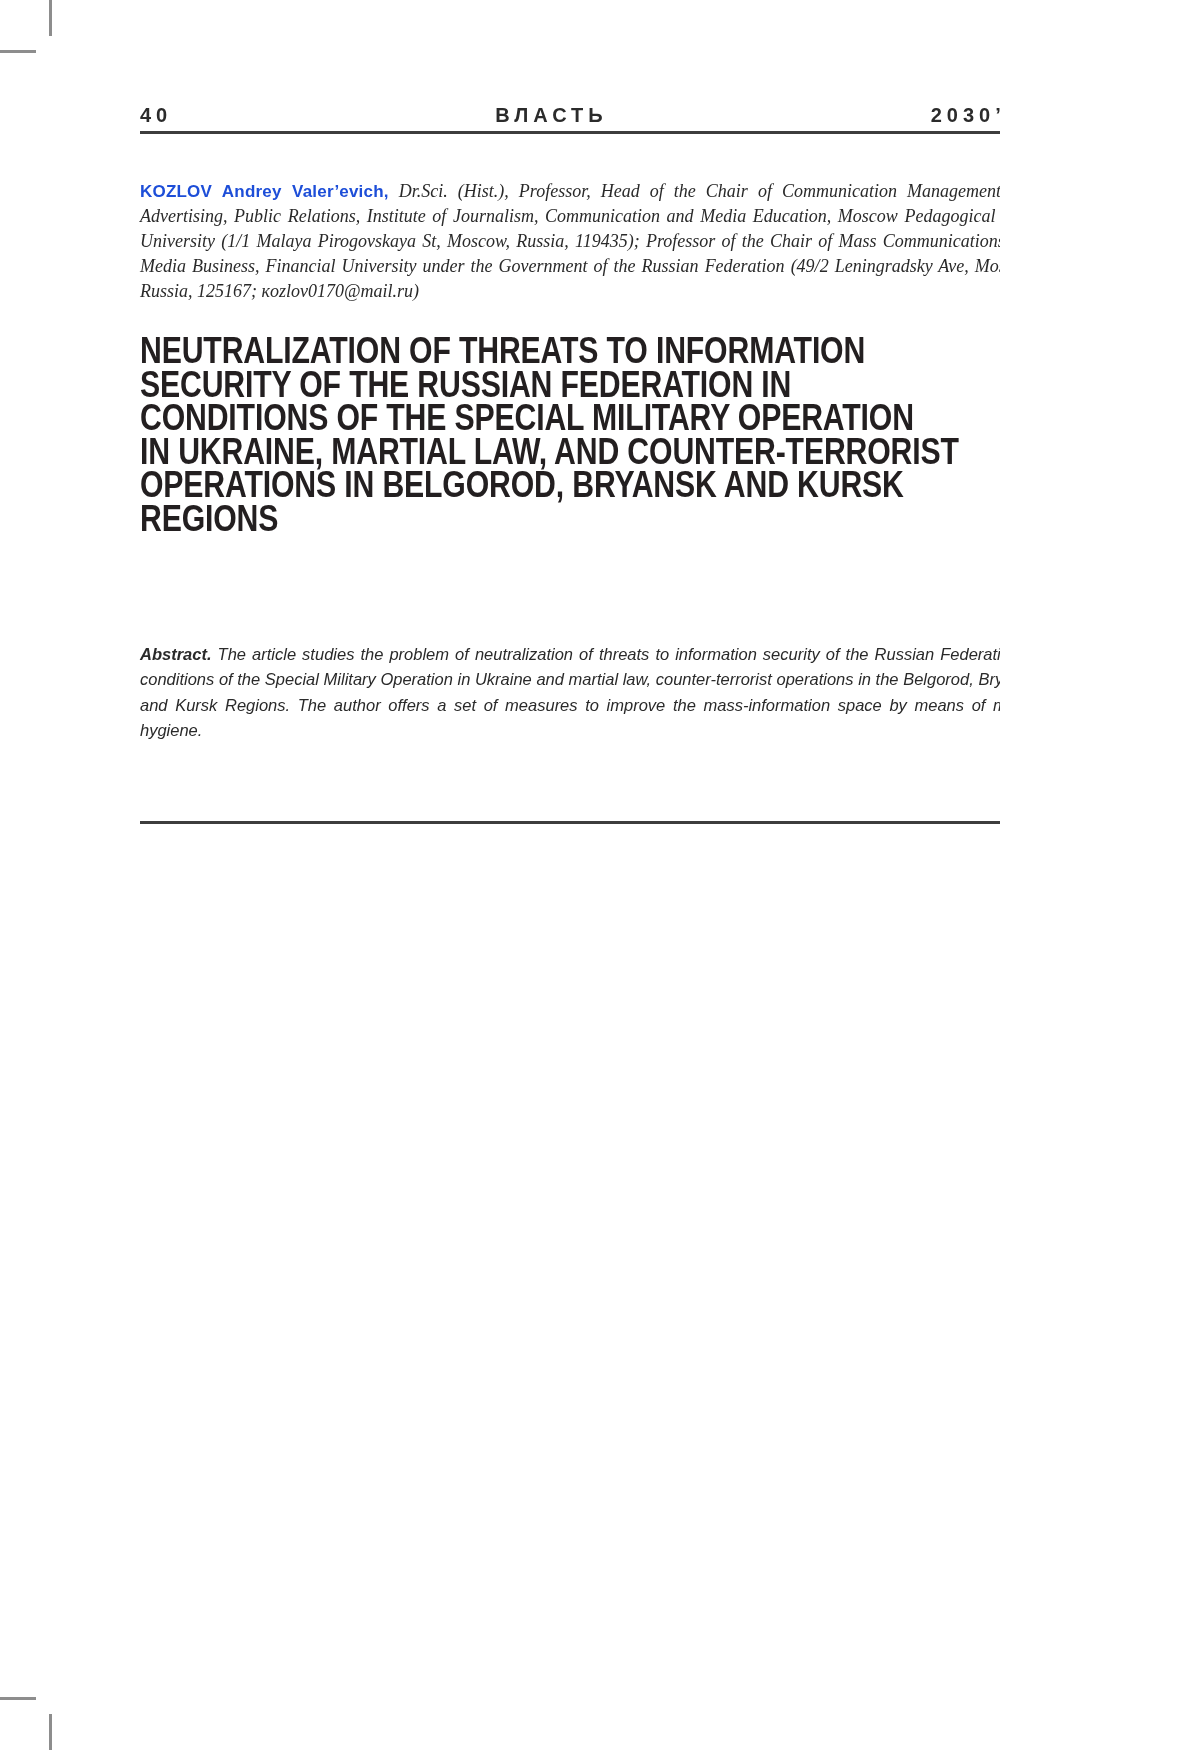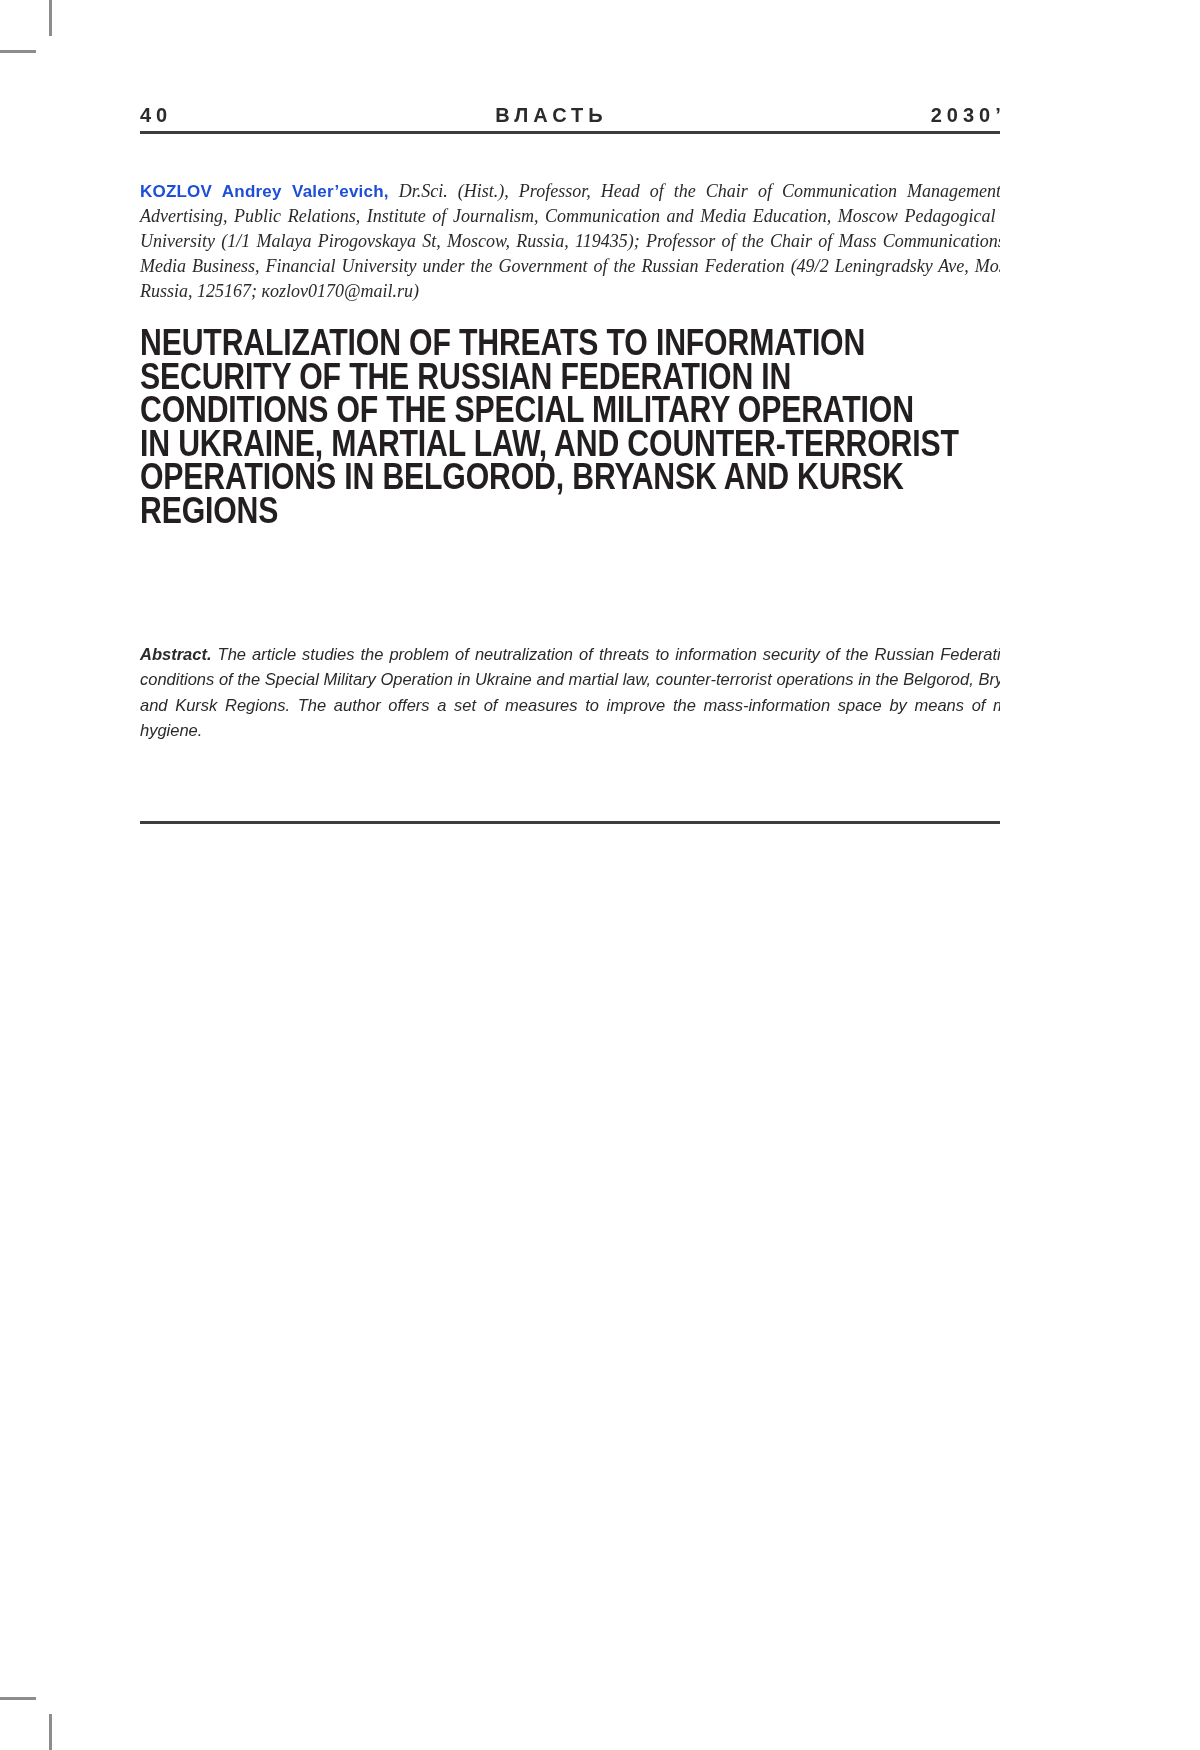--- a/index.html
+++ b/index.html
@@ -15,21 +15,21 @@
   }
   .rule{position:absolute;left:140px;width:898px;height:3px;background:#3d3d3d;}
   .author{
     top:179px;font-family:"Liberation Serif",serif;font-style:italic;
     font-size:18px;line-height:25px;text-align:justify;color:#2a2a2a;
   }
   .author-name{
     font-family:"Liberation Sans",sans-serif;font-style:normal;font-weight:bold;
     font-size:17px;letter-spacing:0.2px;color:#1d4ed8;
   }
-  .title{top:326px;}
+  .title{top:334px;}
   .tline{
     font-weight:bold;font-size:36px;line-height:33.5px;white-space:nowrap;
     transform:scaleX(0.84);transform-origin:0 50%;letter-spacing:-0.2px;color:#231f20;
   }
   .abstract-block{
     top:642px;font-style:italic;font-size:16.5px;line-height:25.3px;
     text-align:justify;color:#2a2a2a;
   }
   .abstract-block p{margin:0;}
   .b{font-weight:bold;margin-top:16px;}

